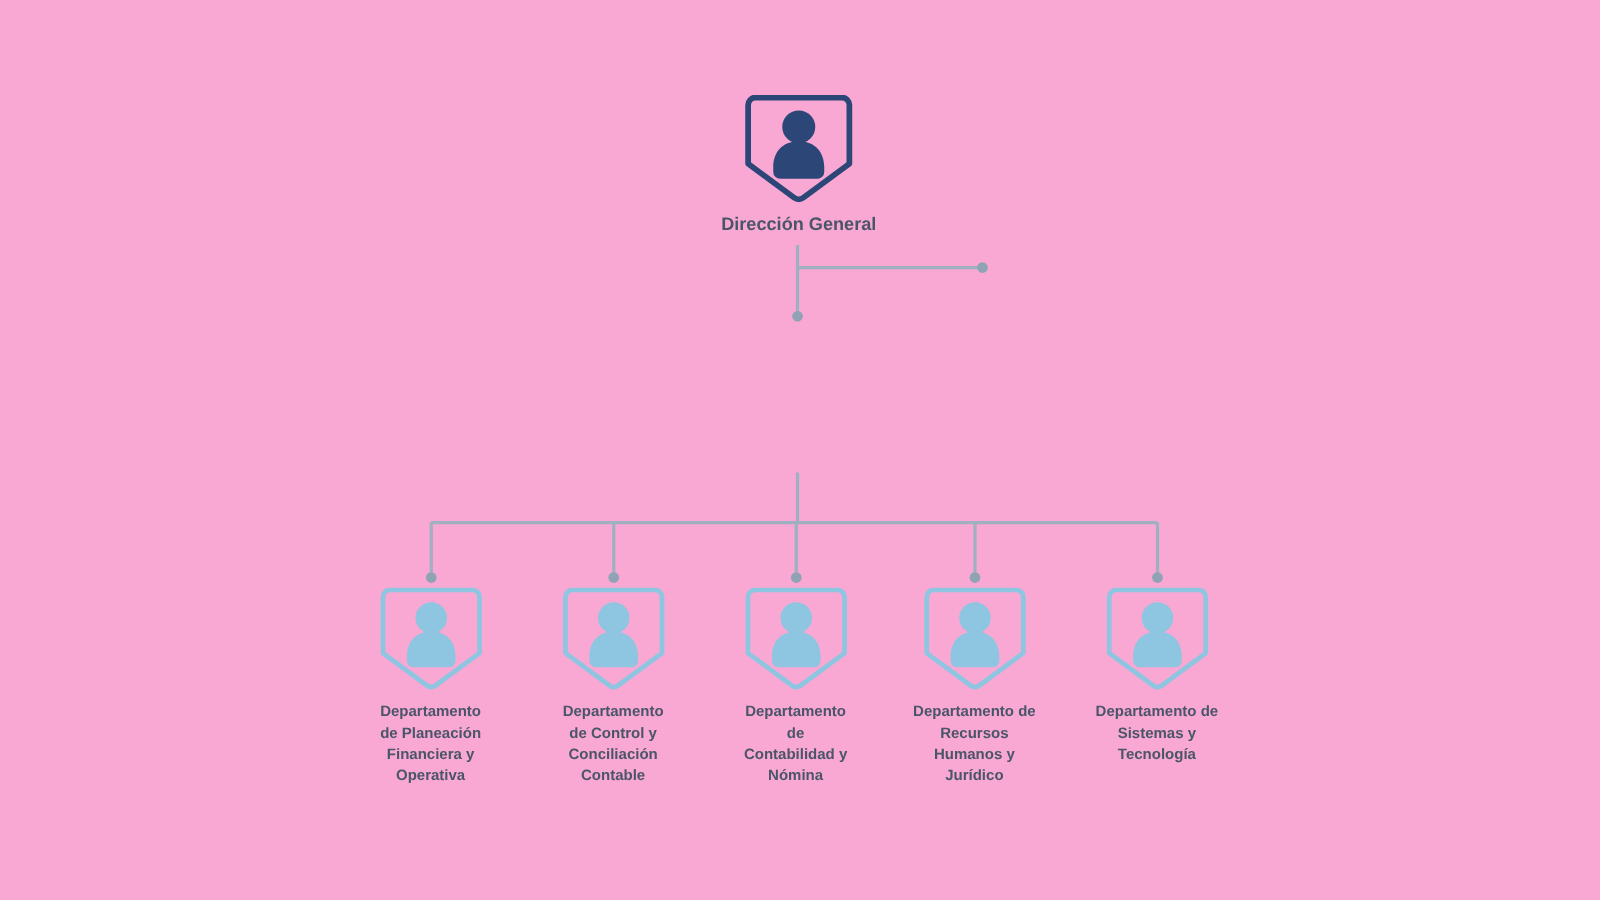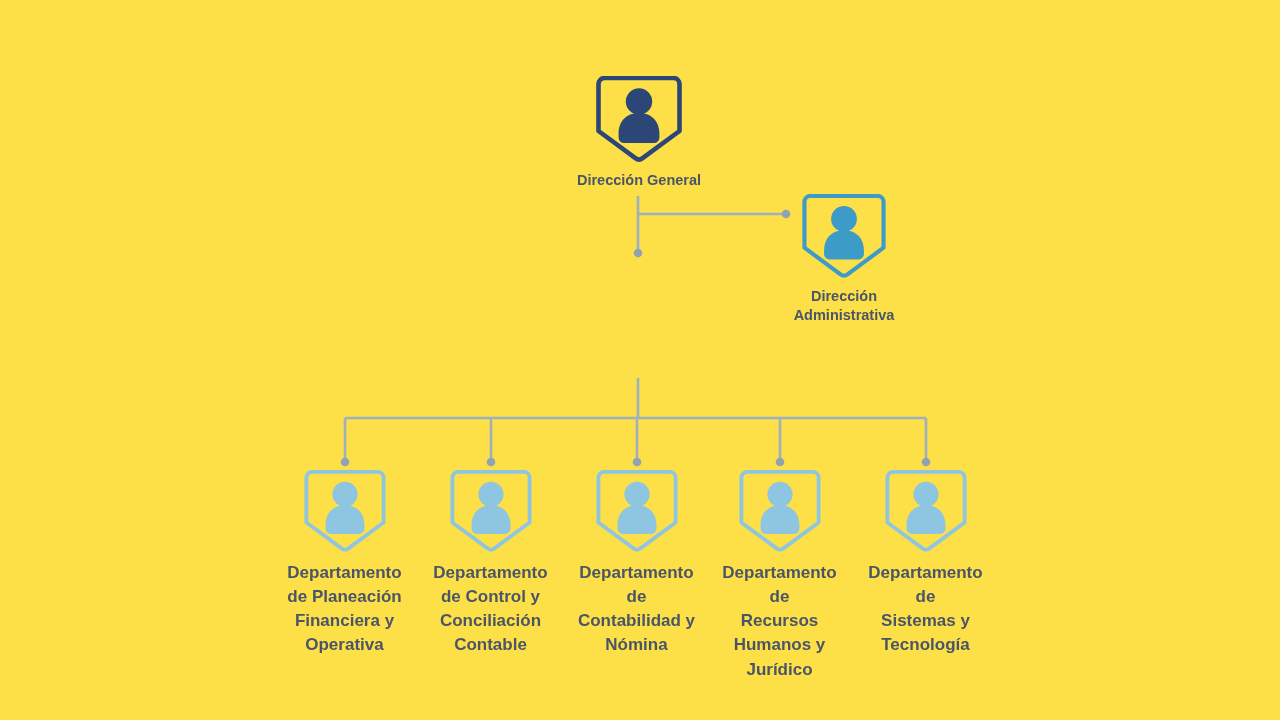--- a/index.html
+++ b/index.html
@@ -9,21 +9,21 @@
     width: 1280px;
     height: 720px;
     background: #ffffff;
     font-family: "Liberation Sans", sans-serif;
     overflow: hidden;
   }
   #org-chart {
     position: relative;
     width: 1280px;
     height: 720px;
-    background: #fde047;
+    background: #f9a8d4;
   }
   .connectors {
     position: absolute;
     left: 0;
     top: 0;
     width: 1280px;
     height: 720px;
     pointer-events: none;
   }
   .node {
@@ -46,21 +46,21 @@
   
   .lvl1 { left: 539px; top: 76px; width: 200px; }
   .lvl1 .node-label { font-size: 14.5px; margin-top: 9px; }
   
   .lvl2 { width: 200px; }
   .lvl2 .node-label { font-size: 14.5px; margin-top: 9px; }
   .node-ejecutiva { left: 538px; top: 262px; }
   .node-administrativa { left: 744px; top: 194px; }
   
   .lvl3 { width: 125px; }
-  .lvl3 .node-label { font-size: 17px; margin-top: 9px; line-height: 1.42; }
+  .lvl3 .node-label { font-size: 12px; margin-top: 9px; line-height: 1.42; }
   .dept-0 { left: 282px; top: 470px; }
   .dept-1 { left: 428px; top: 470px; }
   .dept-2 { left: 574px; top: 470px; }
   .dept-3 { left: 717px; top: 470px; }
   .dept-4 { left: 863px; top: 470px; }
 </style>
 </head>
 <body>
 
 <div id="org-chart">
@@ -101,34 +101,20 @@
         <circle cx="45" cy="25.5" r="13.2"></circle>
         <path d="M45 37 c-13.4 0 -20.4 9.2 -20.4 20.5 V61.5
                  a5.5 5.5 0 0 0 5.5 5.5 H59.9 a5.5 5.5 0 0 0 5.5 -5.5
                  V57.5 C65.4 46.2 58.4 37 45 37 Z"></path>
       </g>
     </svg>
     <div class="node-label">Dirección General</div>
   </div>
 
 
-  <div class="node lvl2 node-administrativa">
-    <svg class="node-shield" width="88" height="84" viewBox="0 0 90 86">
-      <path d="M4.5 8 a6 6 0 0 1 6 -6 H79.5 a6 6 0 0 1 6 6 V55
-               L48.6 82.2 a6 6 0 0 1 -7.2 0 L4.5 55 Z" fill="none" stroke="#3d9bc8" stroke-width="4.2" stroke-linejoin="round"></path>
-      <g fill="#3d9bc8">
-        <circle cx="45" cy="25.5" r="13.2"></circle>
-        <path d="M45 37 c-13.4 0 -20.4 9.2 -20.4 20.5 V61.5
-                 a5.5 5.5 0 0 0 5.5 5.5 H59.9 a5.5 5.5 0 0 0 5.5 -5.5
-                 V57.5 C65.4 46.2 58.4 37 45 37 Z"></path>
-      </g>
-    </svg>
-    <div class="node-label">Dirección
-Administrativa</div>
-  </div>
 
   <div class="node lvl3 dept-0">
     <svg class="node-shield" width="86" height="82" viewBox="0 0 90 86">
       <path d="M4.5 8 a6 6 0 0 1 6 -6 H79.5 a6 6 0 0 1 6 6 V55
                L48.6 82.2 a6 6 0 0 1 -7.2 0 L4.5 55 Z" fill="none" stroke="#8ec5e0" stroke-width="4" stroke-linejoin="round"></path>
       <g fill="#8ec5e0">
         <circle cx="45" cy="25.5" r="13.2"></circle>
         <path d="M45 37 c-13.4 0 -20.4 9.2 -20.4 20.5 V61.5
                  a5.5 5.5 0 0 0 5.5 5.5 H59.9 a5.5 5.5 0 0 0 5.5 -5.5
                  V57.5 C65.4 46.2 58.4 37 45 37 Z"></path>

